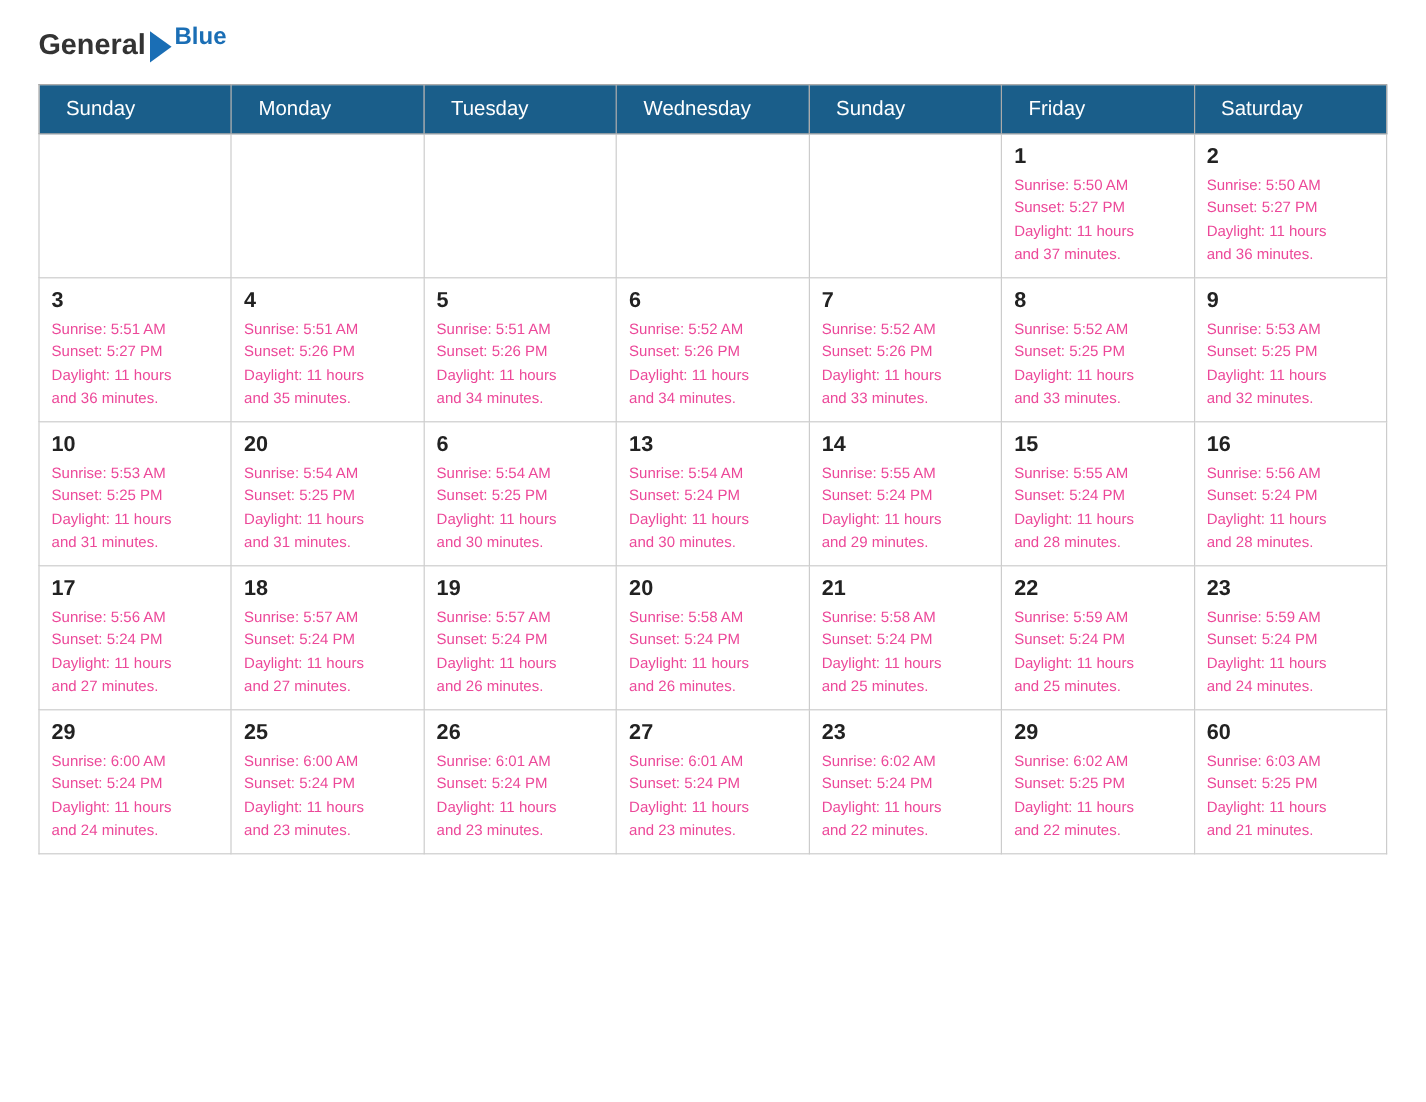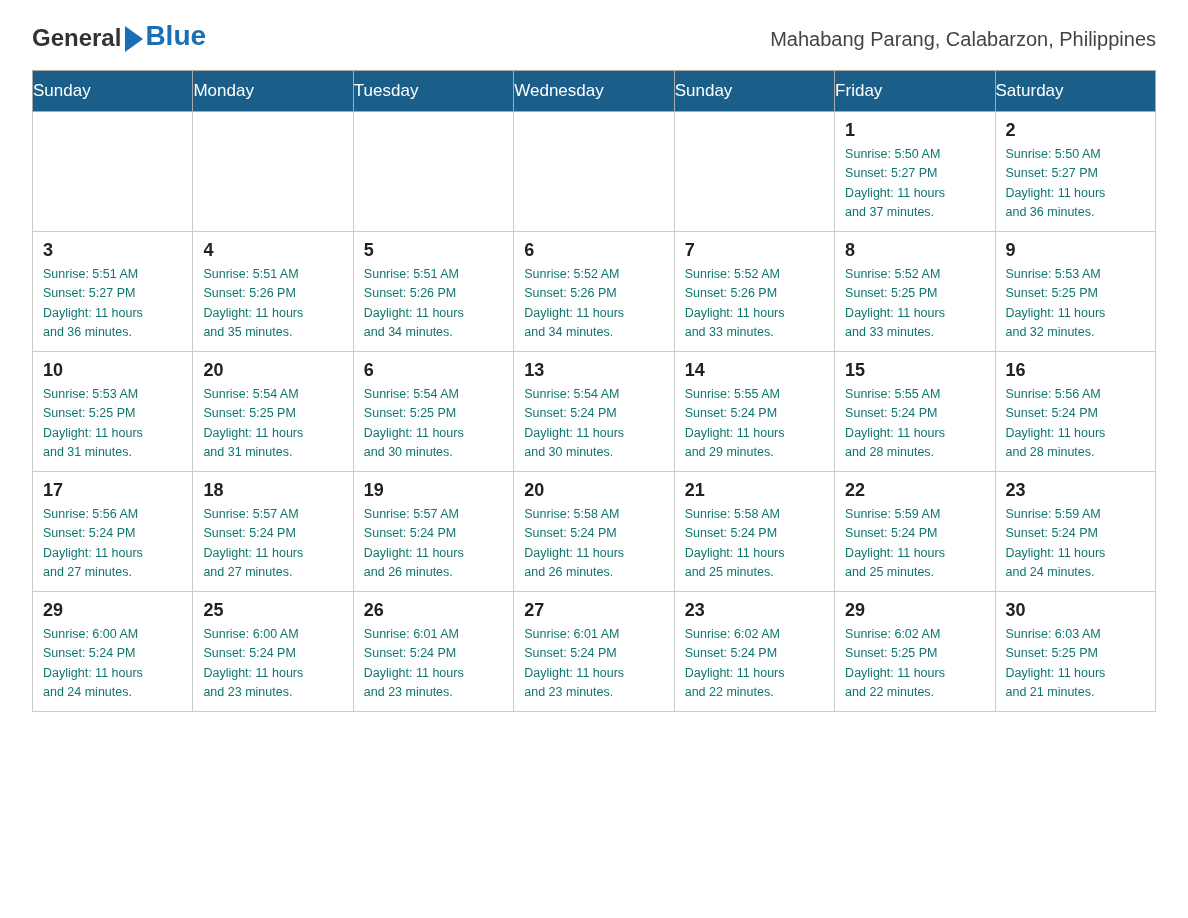--- a/index.html
+++ b/index.html
@@ -33,21 +33,21 @@
     .calendar {
       width: 100%;
       border-collapse: collapse;
       border: 1.5px solid #aaa;
     }
     .calendar th {
       background: #1a5e8a;
       color: #fff;
       font-size: 17px;
       font-weight: normal;
-      padding: 10px 0;
+      padding: 10px 22px;
       text-align: left;
       border: 1px solid #aaa;
     }
     .calendar td {
       vertical-align: top;
       padding: 8px 10px;
       border: 1px solid #ccc;
       min-height: 110px;
       width: 14.28%;
       background: #fff;
@@ -57,21 +57,21 @@
     }
     .day-number {
       font-size: 18px;
       font-weight: bold;
       color: #222;
       margin-bottom: 4px;
       display: block;
     }
     .day-info {
       font-size: 12.5px;
-      color: #0f766e;
+      color: #ec4899;
       line-height: 1.55;
     }
     .empty-cell {
       background: #fff;
     }
     .logo-wrapper {
       display: flex;
       flex-direction: row;
       align-items: flex-start;
     }
@@ -82,24 +82,23 @@
   </style>
 </head>
 <body>
 
 <div class="header">
   <div class="logo-wrapper">
     <div class="logo-row1">
       <span style="font-size:24px;font-weight:bold;color:#333;">General</span>
       <span style="display:inline-block;width:0;height:0;border-top:13px solid transparent;border-bottom:13px solid transparent;border-left:18px solid #1a6eb5;margin-left:4px;margin-top:2px;"></span>
     </div>
-    <span style="font-size:28px;font-weight:bold;color:#1a6eb5;margin-top:-4px;margin-left:2px;">Blue</span>
+    <span style="font-size:20px;font-weight:bold;color:#1a6eb5;margin-top:-4px;margin-left:2px;">Blue</span>
   </div>
   <div class="title-block">
-    <div class="subtitle">Mahabang Parang, Calabarzon, Philippines</div>
   </div>
 </div>
 
 <table class="calendar">
   <thead>
     <tr>
       <th>Sunday</th>
       <th>Monday</th>
       <th>Tuesday</th>
       <th>Wednesday</th>
@@ -233,18 +232,18 @@
         </td>
         <td>
           <span class="day-number">23</span>
           <div class="day-info">Sunrise: 6:02 AM<br>Sunset: 5:24 PM<br>Daylight: 11 hours<br>and 22 minutes.</div>
         </td>
         <td>
           <span class="day-number">29</span>
           <div class="day-info">Sunrise: 6:02 AM<br>Sunset: 5:25 PM<br>Daylight: 11 hours<br>and 22 minutes.</div>
         </td>
         <td>
-          <span class="day-number">30</span>
+          <span class="day-number">60</span>
           <div class="day-info">Sunrise: 6:03 AM<br>Sunset: 5:25 PM<br>Daylight: 11 hours<br>and 21 minutes.</div>
         </td>
       </tr>
     </tbody>
 </table>
 
 </body></html>

